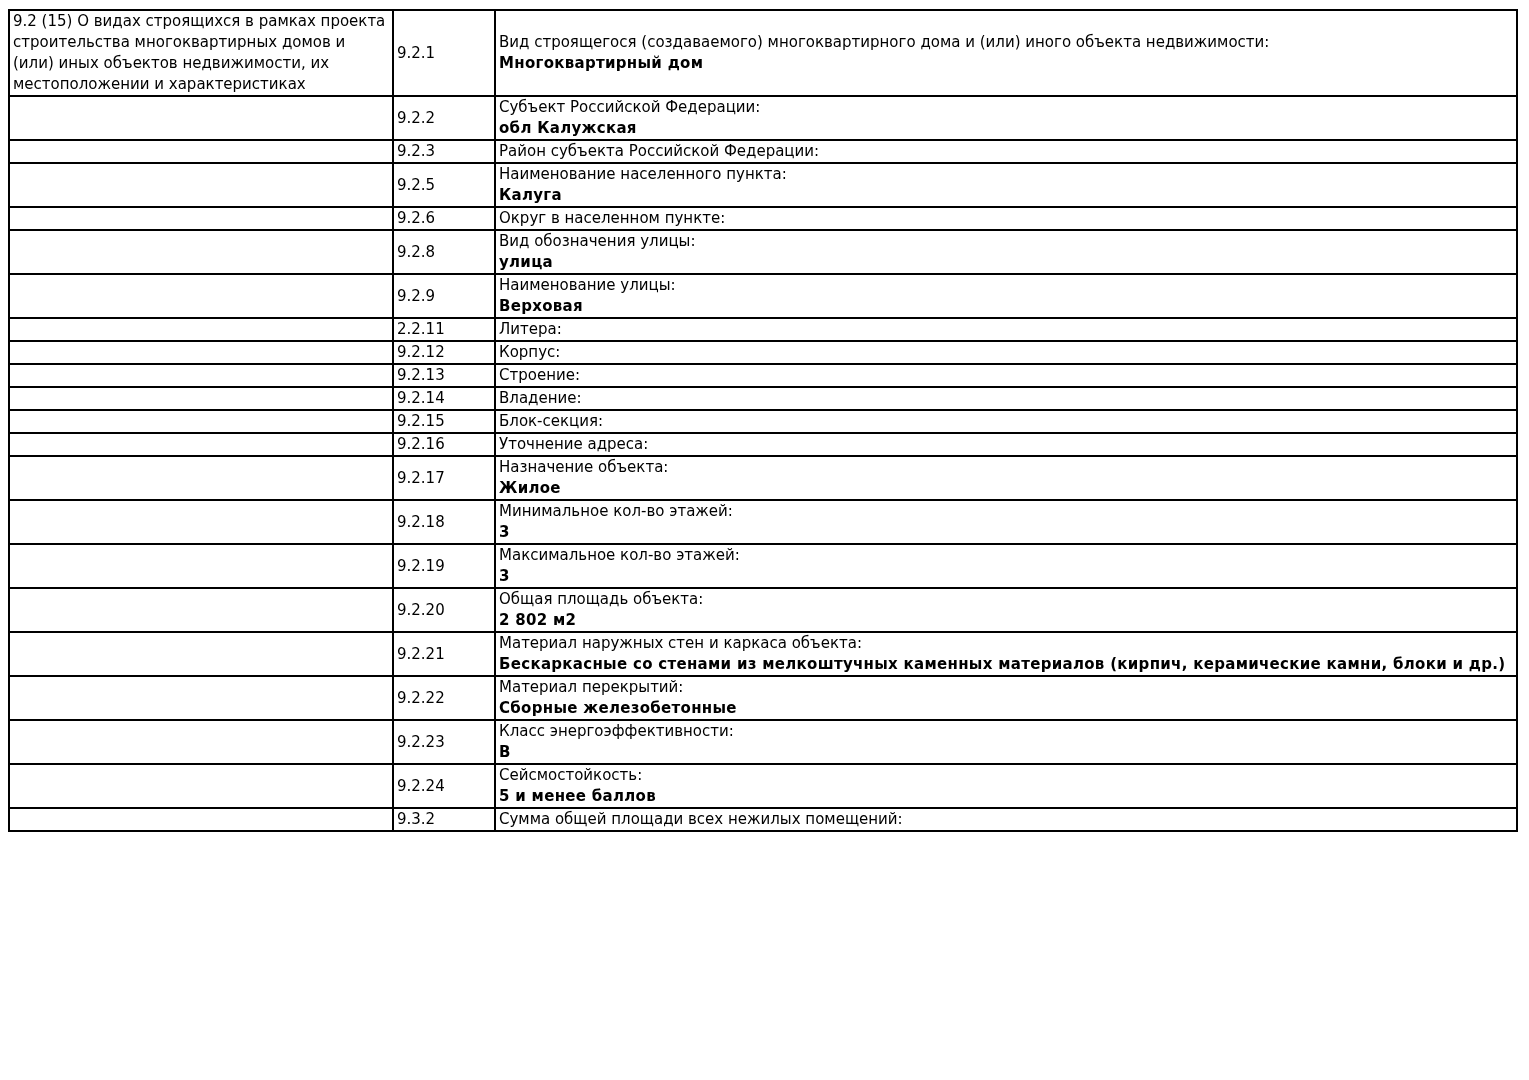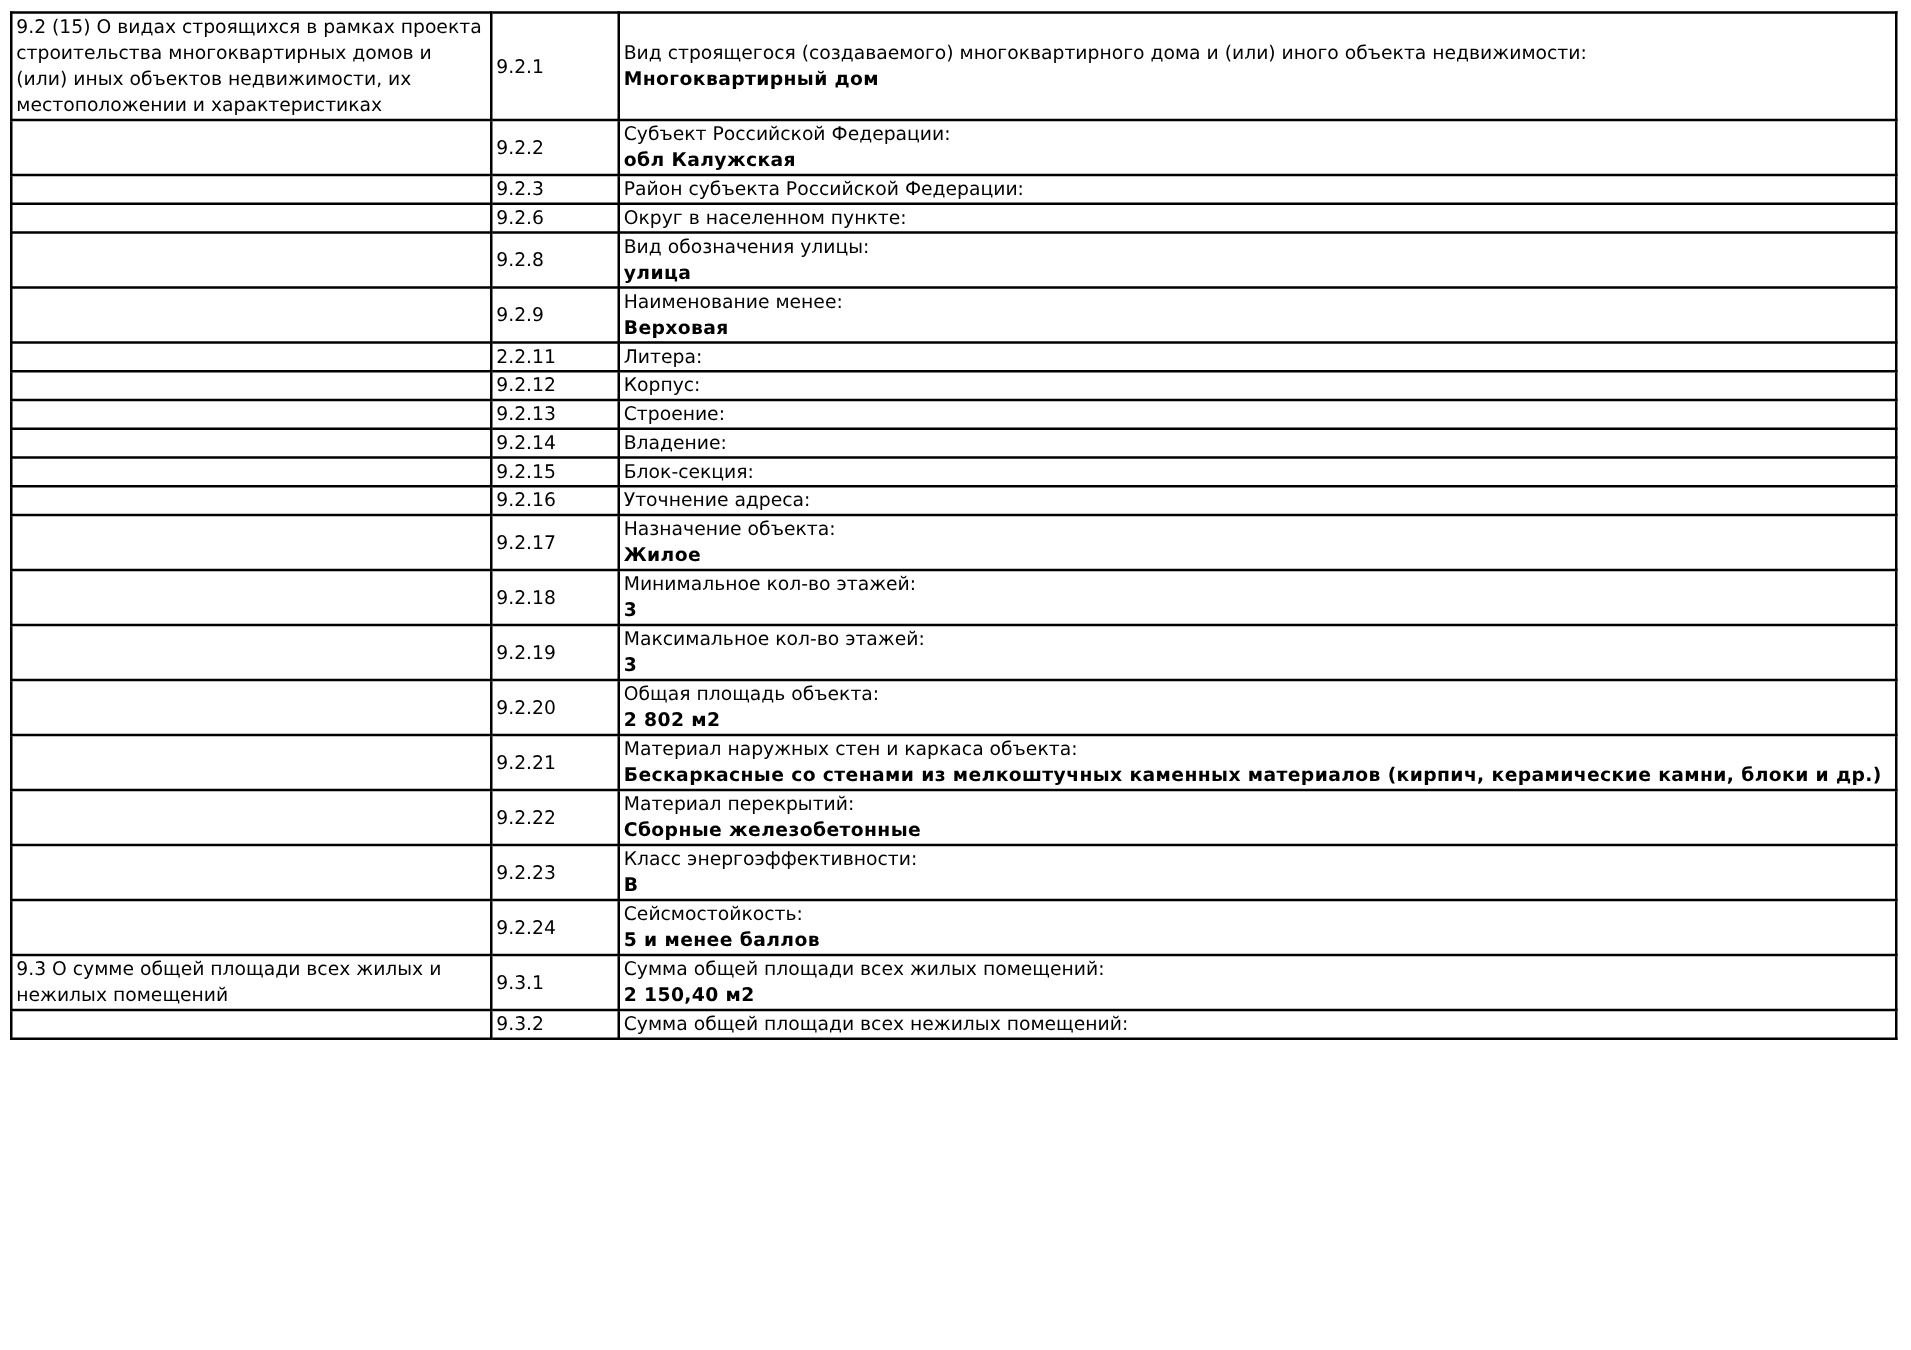--- a/index.html
+++ b/index.html
@@ -78,39 +78,47 @@
         <tr>
     <td class="desc"></td>
     <td class="num">9.2.3</td>
     <td class="content">
       <div class="field-label">Район субъекта Российской Федерации:</div>
 
     </td>
   </tr>
         <tr>
     <td class="desc"></td>
+    <td class="num">9.2.5</td>
+    <td class="content">
+      <div class="field-label">Наименование населенного пункта:</div>
+      <div class="field-value">Калуга</div>
+    </td>
+  </tr>
+        <tr>
+    <td class="desc"></td>
     <td class="num">9.2.6</td>
     <td class="content">
       <div class="field-label">Округ в населенном пункте:</div>
 
     </td>
   </tr>
         <tr>
     <td class="desc"></td>
     <td class="num">9.2.8</td>
     <td class="content">
       <div class="field-label">Вид обозначения улицы:</div>
       <div class="field-value">улица</div>
     </td>
   </tr>
         <tr>
     <td class="desc"></td>
     <td class="num">9.2.9</td>
     <td class="content">
-      <div class="field-label">Наименование менее:</div>
+      <div class="field-label">Наименование улицы:</div>
       <div class="field-value">Верховая</div>
     </td>
   </tr>
         <tr>
     <td class="desc"></td>
     <td class="num">2.2.11</td>
     <td class="content">
       <div class="field-label">Литера:</div>
 
     </td>
@@ -210,28 +218,20 @@
       <div class="field-label">Класс энергоэффективности:</div>
       <div class="field-value">В</div>
     </td>
   </tr>
         <tr>
     <td class="desc"></td>
     <td class="num">9.2.24</td>
     <td class="content">
       <div class="field-label">Сейсмостойкость:</div>
       <div class="field-value">5 и менее баллов</div>
-    </td>
-  </tr>
-        <tr>
-    <td class="desc">9.3 О сумме общей площади всех жилых и нежилых помещений</td>
-    <td class="num">9.3.1</td>
-    <td class="content">
-      <div class="field-label">Сумма общей площади всех жилых помещений:</div>
-      <div class="field-value">2 150,40 м2</div>
     </td>
   </tr>
         <tr>
     <td class="desc"></td>
     <td class="num">9.3.2</td>
     <td class="content">
       <div class="field-label">Сумма общей площади всех нежилых помещений:</div>
 
     </td>
   </tr>

